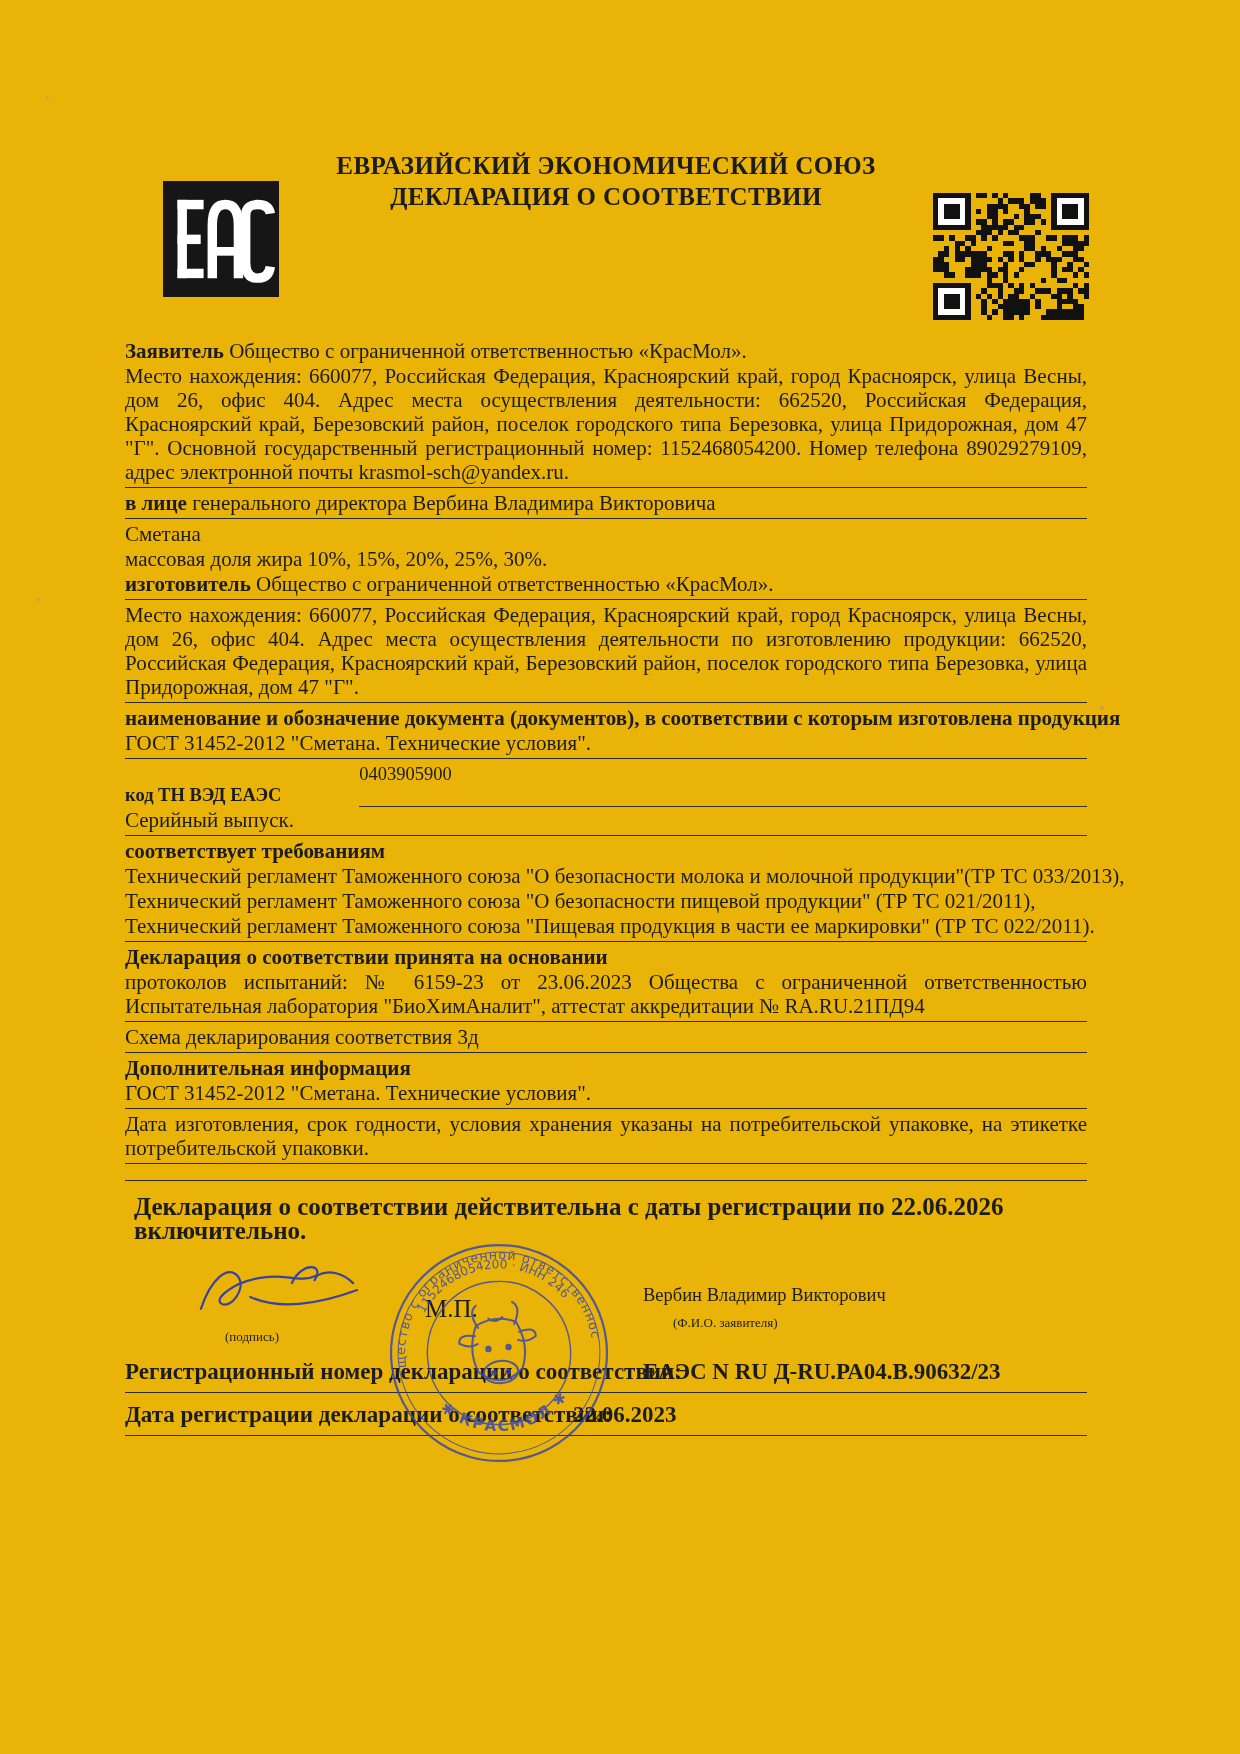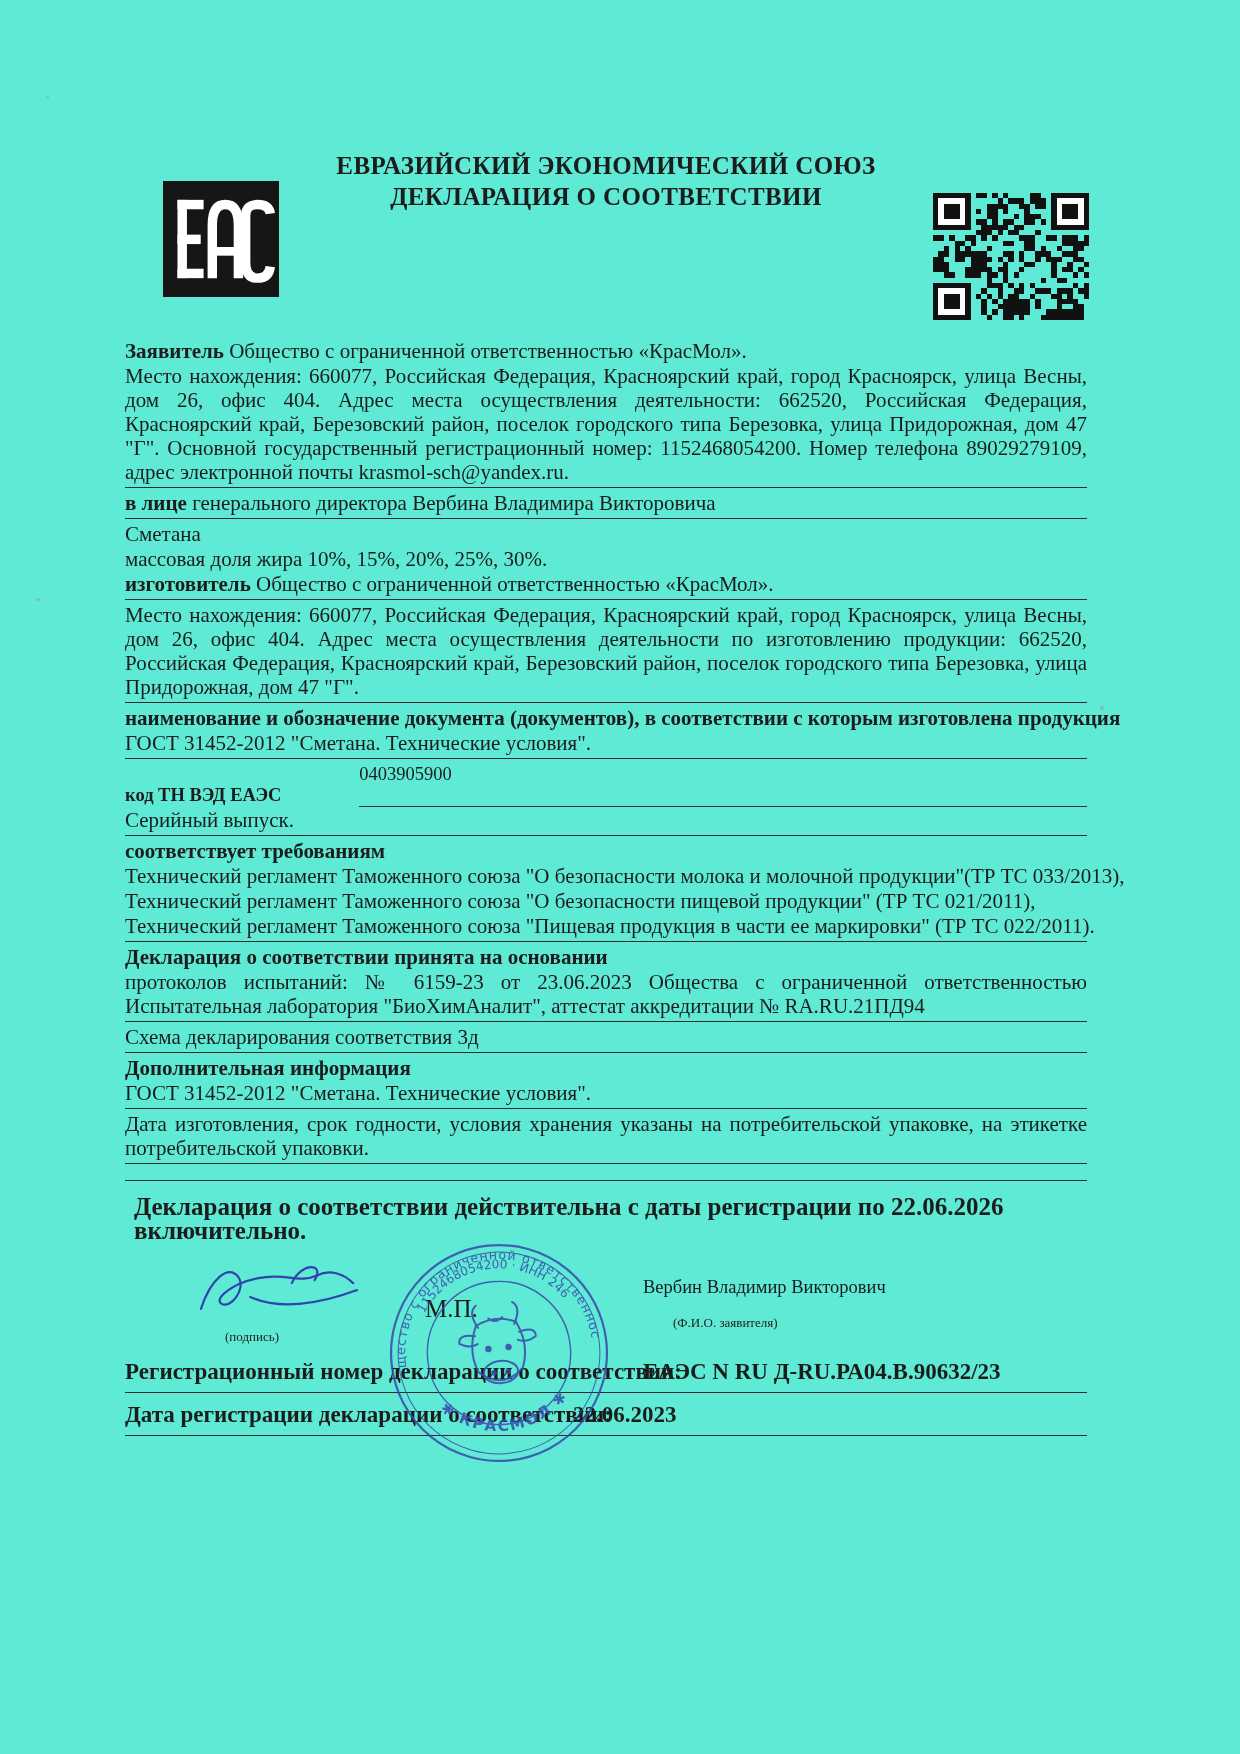--- a/index.html
+++ b/index.html
@@ -1,36 +1,36 @@
 <!DOCTYPE html>
 <html><head>
 <meta charset="utf-8">
 <style>
   *{box-sizing:border-box}
   body{margin:0;background:#ececea;font-family:"Liberation Serif","DejaVu Serif",serif;color:#1c1c1c}
-  .page{position:relative;width:1240px;height:1754px;background:#5eead4;margin:0 auto;overflow:hidden}
+  .page{position:relative;width:1240px;height:1754px;background:#eab308;margin:0 auto;overflow:hidden}
   .eac{position:absolute;left:163px;top:176px;width:116px;height:126px}
   .title{position:absolute;left:125px;top:150px;width:962px;text-align:center;font-weight:bold;font-size:25px;line-height:31px;letter-spacing:.4px}
   .qr{position:absolute;left:933px;top:193px;width:156px;height:127px}
   .content{position:absolute;left:125px;top:338px;width:962px}
   .para{margin:1px 0;font-size:21px;line-height:24px}
   .just{text-align:justify}
   .nowrap{white-space:nowrap}
   .hr{border-top:1.6px solid #2b2b2b;margin:3px 0;height:0}
   .gap8{height:10px}
   .code-row{display:flex;font-size:18.5px;line-height:24px;align-items:flex-end}
   .code-val{margin-left:78px;flex:1;border-bottom:1.5px solid #333;padding-bottom:20px}
   .validity{margin:14px 9px 8px;font-size:25px}
   .sig-row{position:relative;height:102px}
   .sig-row span{position:absolute}
   .cap{font-size:13px;color:#222}
   .sig{position:absolute;left:70px;top:2px;width:168px;height:80px}
   .sign-cap{left:100px;top:78px}
   .mp{left:300px;top:44px;font-size:25px}
-  .fio{left:518px;top:26px;font-size:18.5px}
+  .fio{left:518px;top:34px;font-size:18.5px}
   .fio-cap{left:548px;top:64px}
   .stamp{position:absolute;left:258px;top:-14px;width:232px;height:232px;opacity:.85;pointer-events:none;z-index:5;transform:rotate(-6deg)}
   .stamp text{fill:#3a49ac;font-family:"DejaVu Sans",sans-serif}
   .reg-row{position:relative;font-size:23px;line-height:24px;padding:7px 0 5px}
   .reg-val{position:absolute;left:518px;top:7px;white-space:nowrap}
   .date-val{position:absolute;left:448px;top:7px}
   .speck{position:absolute;background:#9a9a92;border-radius:50%;opacity:.55}
 </style>
 </head>
 <body>

